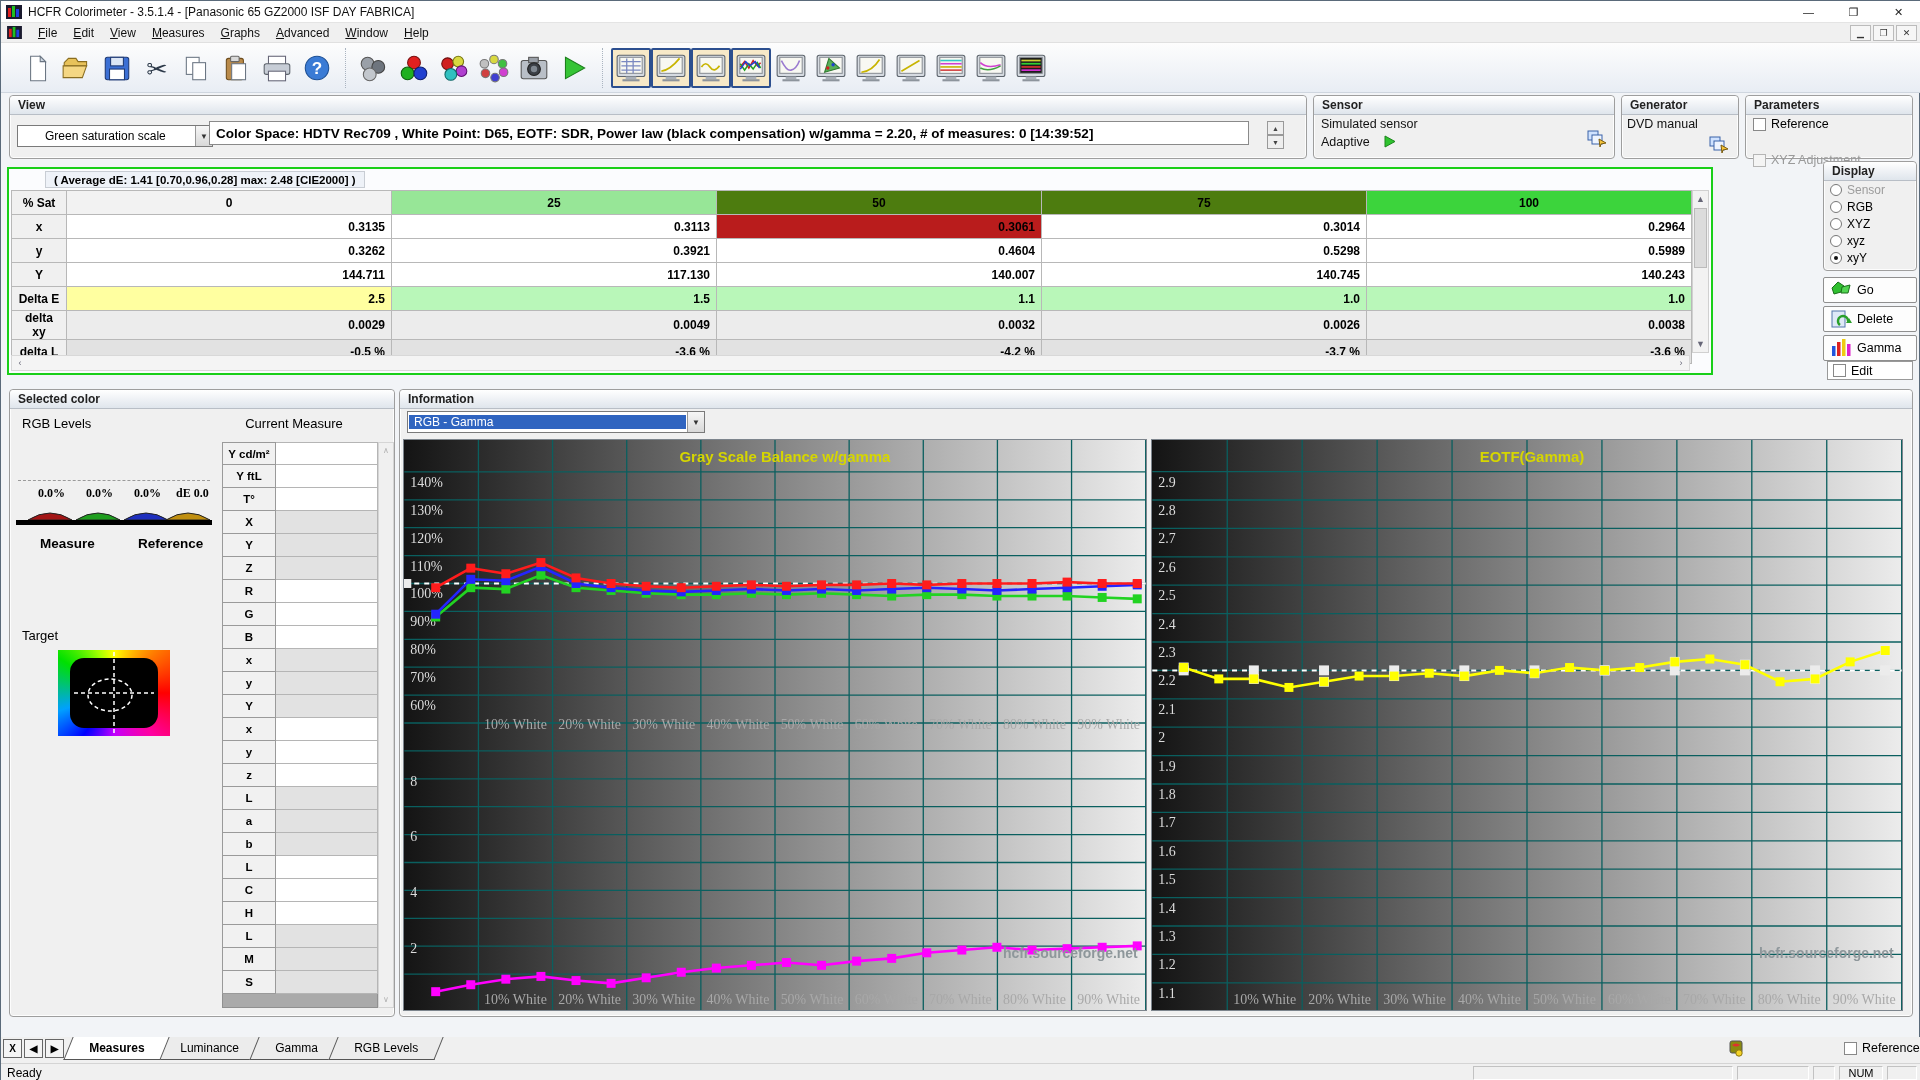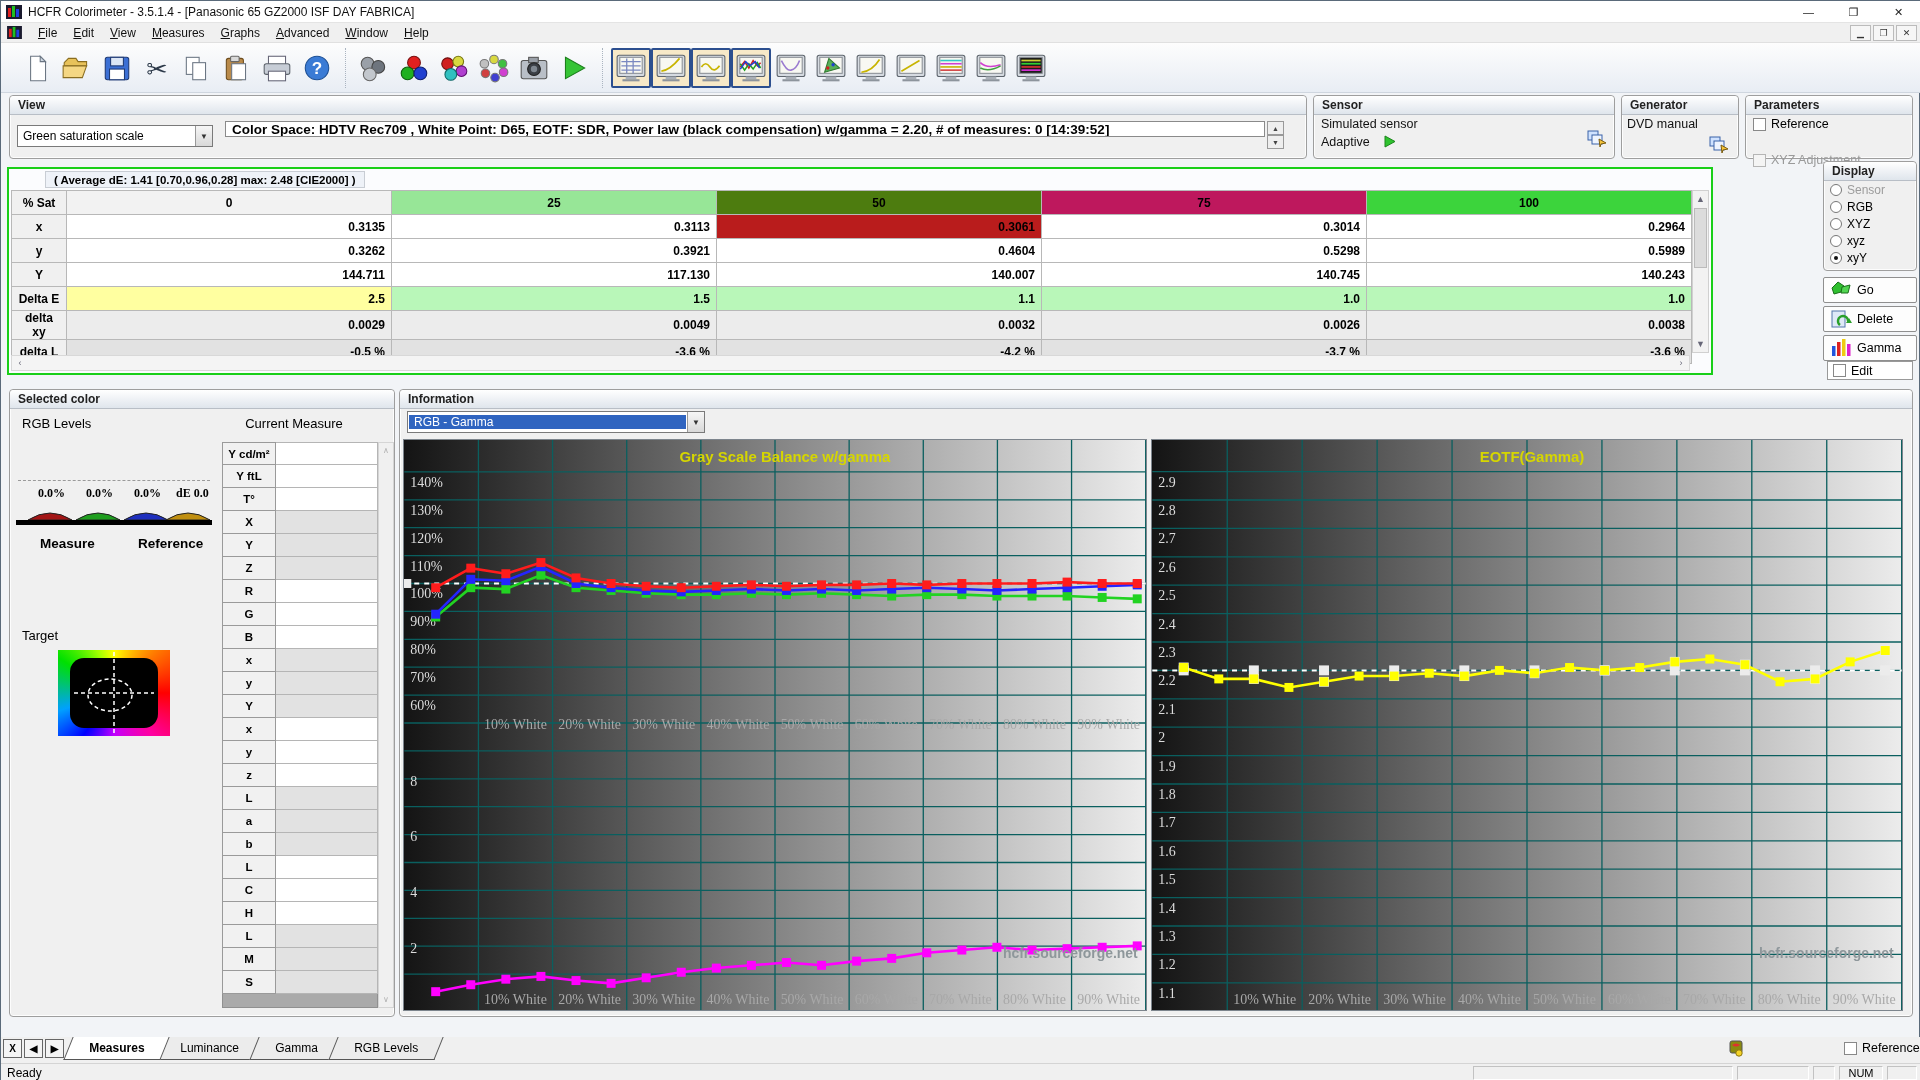--- a/index.html
+++ b/index.html
@@ -29,21 +29,21 @@
   .tbtn { width:40px; height:40px; display:flex; align-items:center; justify-content:center; border:1px solid transparent; border-radius:2px; }
   .tbtn svg { width:32px; height:30px; }
   .tbtn.active { background:#f7e9c8; border:2px solid #2c4f8f; }
 
   
   .gb { position:absolute; background:#f0f0f0; border:1px solid #9e9e9e; border-radius:4px; box-shadow:inset 0 0 0 1px #fdfdfd; }
   .gb-title { font-weight:bold; font-size:12px; color:#222; padding:2px 8px; background:linear-gradient(#ffffff,#dfe5ec); border-bottom:1px solid #b8bec6; border-radius:4px 4px 0 0; }
 
   
   .combo { position:absolute; height:22px; background:#fff; border:1px solid #7a7a7a; display:flex; align-items:center; }
-  .combo .txt { flex:1; padding:0 5px; font-size:12px; white-space:nowrap; overflow:hidden; }
+  .combo .txt { flex:1; padding:0 5px; font-size:12px; white-space:nowrap; overflow:hidden;margin-left:22px; }
   .combo .btn { width:17px; height:100%; background:linear-gradient(#f6f6f6,#d8d8d8); border-left:1px solid #999; font-size:8px; display:flex; align-items:center; justify-content:center; color:#333; }
   .combo.sel .txt { background:#2f64c0; color:#fff; margin:1px; }
   .infobox { position:absolute; background:#fff; border:1px solid #8a8a8a; display:flex; align-items:center; font-weight:bold; font-size:13.5px; padding:0 6px; white-space:nowrap; overflow:hidden; }
   .spinner { position:absolute; width:17px; display:flex; flex-direction:column; }
   .spinner div { height:14px; border:1px solid #999; background:#eee; font-size:7px; display:flex; align-items:center; justify-content:center; color:#444; }
   .panel-line { position:absolute; font-size:12.5px; color:#111; white-space:nowrap; }
   .cb-row { position:absolute; display:flex; align-items:center; gap:5px; font-size:12.5px; }
   .cb { width:13px; height:13px; background:#fff; border:1px solid #888; }
   .cb-row.disabled { color:#9a9a9a; }
   .cb-row.disabled .cb { border-color:#b5b5b5; background:#f4f4f4; }
@@ -357,21 +357,21 @@
       </div>
     </div>
 
   <div class="gb" style="left:8px; top:94px; width:1298px; height:64px;">
     <div class="gb-title">View</div>
   </div>
   <div class="combo" style="left:16px; top:124px; width:196px;">
     <span class="txt">Green saturation scale</span>
     <span class="btn">▼</span>
   </div>
-  <div class="infobox" style="left:224px; top:120px; width:1040px; height:16px;">Color Space: HDTV Rec709 , White Point: D65, EOTF:  SDR, Power law (black compensation) w/gamma = 2.20, # of measures: 0 [14:39:52]</div>
+  <div class="infobox" style="left:208px; top:120px; width:1040px; height:24px;">Color Space: HDTV Rec709 , White Point: D65, EOTF:  SDR, Power law (black compensation) w/gamma = 2.20, # of measures: 0 [14:39:52]</div>
   <div class="spinner" style="left:1266px; top:120px;">
     <div>▲</div>
     <div>▼</div>
   </div>
 
   <div class="gb" style="left:1312px; top:94px; width:302px; height:64px;">
     <div class="gb-title">Sensor</div>
   </div>
   <div class="panel-line" style="left:1320px; top:116px;">Simulated sensor</div>
   <div class="panel-line" style="left:1320px; top:134px;">Adaptive</div>
@@ -416,21 +416,21 @@
           <col style="width:325px">
           <col style="width:325px">
           <col style="width:325px">
         </colgroup>
         <tbody>
           <tr>
             <th>% Sat</th>
             <th style="background:#f2f2f2">0</th>
             <th style="background:#97e697">25</th>
             <th style="background:#4d7c0f">50</th>
-            <th style="background:#be185d">75</th>
+            <th style="background:#4d7c0f">75</th>
             <th style="background:#3cd43c">100</th>
           </tr>
           <tr>
             <th>x</th>
             <td style="background:#fff">0.3135</td>
             <td style="background:#fff">0.3113</td>
             <td style="background:#b91c1c">0.3061</td>
             <td style="background:#fff">0.3014</td>
             <td style="background:#fff">0.2964</td>
           </tr>

